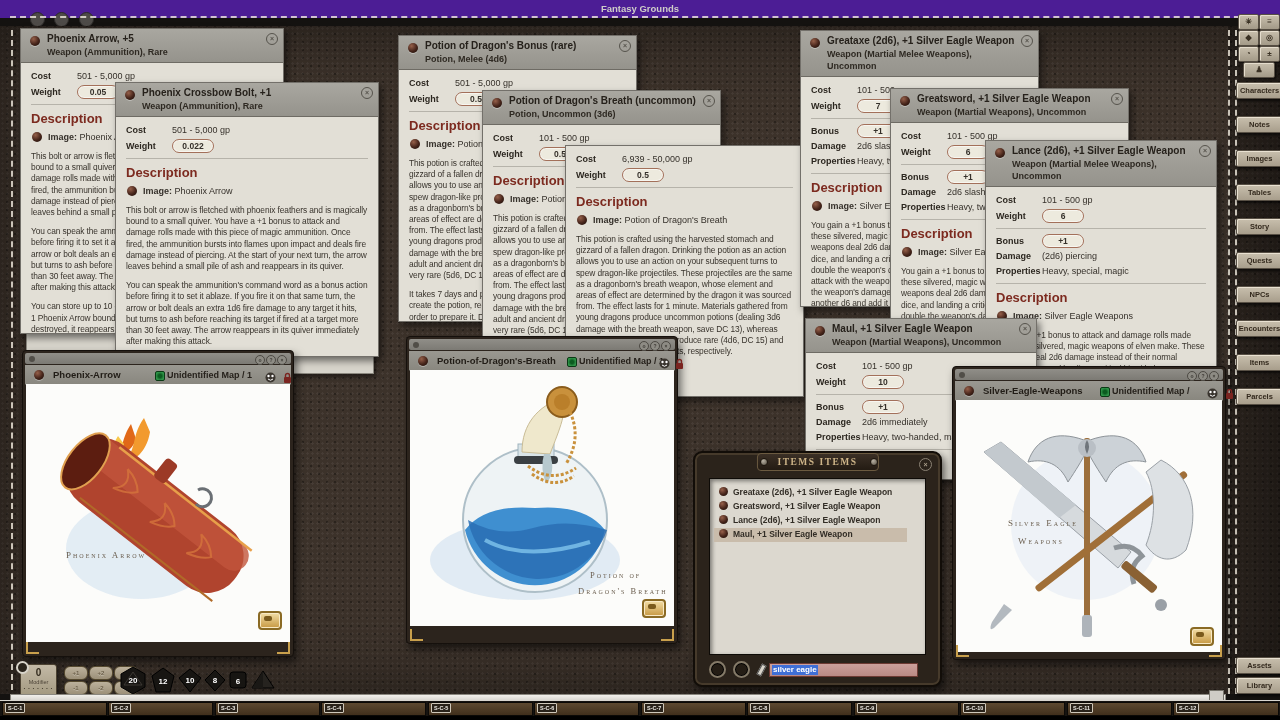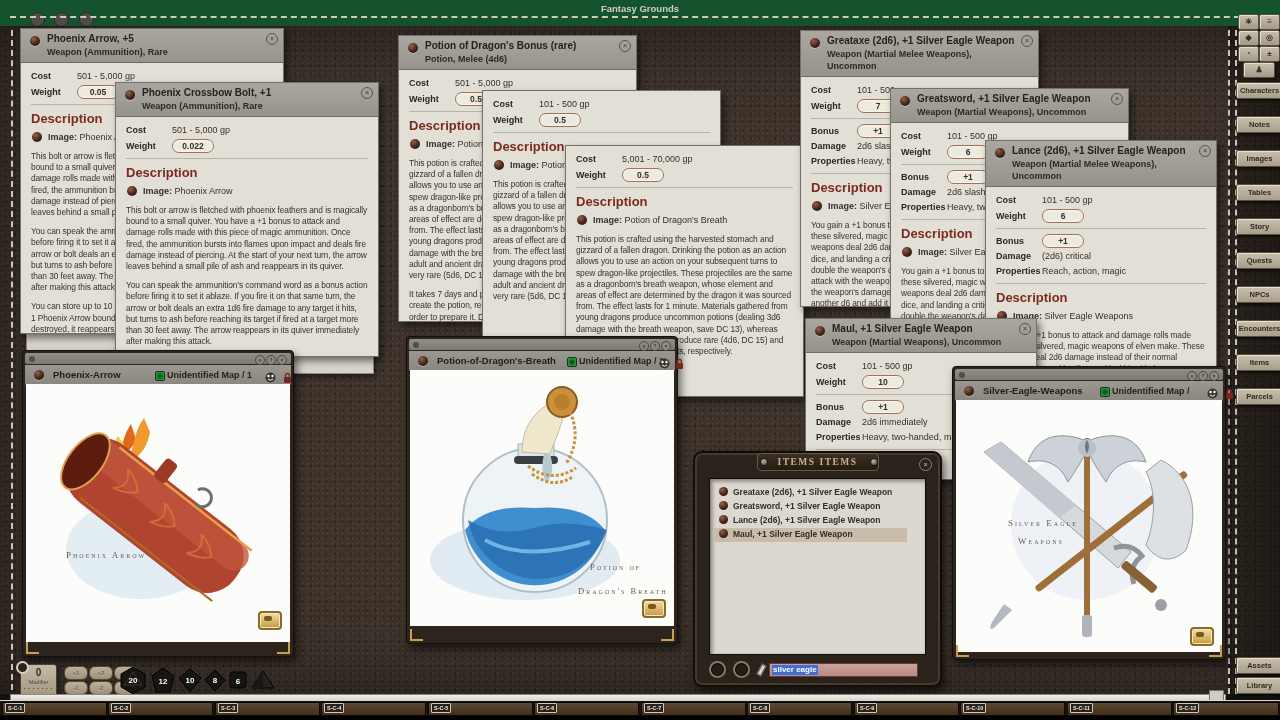--- a/index.html
+++ b/index.html
@@ -1,18 +1,18 @@
 <!DOCTYPE html>
 <html><head>
 <meta charset="utf-8">
 <style>
 html,body{margin:0;padding:0;background:#000}
 #screen{position:relative;width:1280px;height:720px;overflow:hidden;font-family:"Liberation Sans",sans-serif;background:#141210}
 
-#topbar{position:absolute;left:0;top:0;right:0;height:26px;background:#14532d}
+#topbar{position:absolute;left:0;top:0;right:0;height:18px;background:#4c1d95}
 #apptitle{position:absolute;left:0;right:0;top:3px;text-align:center;font:bold 9.5px "Liberation Sans",sans-serif;color:#cfcdc9}
 .tl{position:absolute;top:12px;width:13px;height:13px;border-radius:50%;background:#4e4b48;border:1px solid #2c2a28}
 
 #desk{position:absolute;left:0;top:26px;right:0;height:668px;background-color:#3c322a;background-image:radial-gradient(rgba(255,255,255,.05) 1px,transparent 1.4px),radial-gradient(rgba(0,0,0,.3) 1px,transparent 1.4px);background-size:5px 5px,8px 8px;background-position:0 0,3px 4px;box-shadow:inset 0 0 80px rgba(0,0,0,.55)}
 #sidecol{position:absolute;right:0;top:26px;width:52px;height:668px;background:rgba(0,0,0,.3)}
 .stitch-h{position:absolute;border-top:2px dashed rgba(242,236,224,.8)}
 .stitch-v{position:absolute;border-left:2px dashed rgba(242,236,224,.8)}
 
 .iw{position:absolute;background:#e2dfd6;border:1px solid #73706a;box-shadow:3px 4px 7px rgba(0,0,0,.5);overflow:hidden}
 .sheet{position:absolute;background:#d7d4cb;border:1px solid #8b887f;box-shadow:2px 3px 5px rgba(0,0,0,.45)}
@@ -171,20 +171,26 @@
         </div>
       <div class="sep"></div>
       <div class="desch">Description</div>
       <div class="imgrow"><span class="pin2"></span><b>Image:</b> <span>Potion of Dragon's Breath</span></div>
       <p class="para">This potion is crafted using the harvested stomach and gizzard of a fallen dragon. Drinking the potion as an action allows you to use an action on your subsequent turns to spew dragon-like projectiles. These projectiles are the same as a dragonborn's breath weapon, whose element and areas of effect are determined by the dragon it was sourced from. The effect lasts for 1 minute. Materials gathered from young dragons produce uncommon potions (dealing 3d6 damage with the breath weapon, save DC 13), whereas adult and ancient dragons produce rare (4d6, DC 15) and very rare (5d6, DC 16) results, respectively.</p>
       <p class="para">It takes 7 days and proficiency with alchemist's supplies to create the potion, requiring 2 hours of work each day in order to prepare it. Drinking the potion causes it to reset, requiring another 7 days to tend to the potion before it can be used again. When the potion resets in this way, roll a d20. On a 1, the potion is lost.</p>
     </div>
   </div>
 
   <div class="iw" style="left:482px;top:90px;width:237px;height:250px;z-index:17">
+    <div class="iw-bar">
+      <span class="pin"></span>
+      <div class="iw-title">Potion of Dragon's Breath (uncommon)</div>
+      <div class="iw-sub">Potion, Uncommon (3d6)</div>
+      <span class="close">×</span>
+    </div>
     <div class="iw-body">
       <div class="frow">
           <span class="flabel">Cost</span>
           <span class="fval">101 - 500 gp</span>
         </div>
       <div class="frow">
           <span class="flabel">Weight</span>
           <span class="fbox">0.5</span>
         </div>
       <div class="sep"></div>
@@ -192,21 +198,21 @@
       <div class="imgrow"><span class="pin2"></span><b>Image:</b> <span>Potion of Dragon's Breath</span></div>
       <p class="para">This potion is crafted using the harvested stomach and gizzard of a fallen dragon. Drinking the potion as an action allows you to use an action on your subsequent turns to spew dragon-like projectiles. These projectiles are the same as a dragonborn's breath weapon, whose element and areas of effect are determined by the dragon it was sourced from. The effect lasts for 1 minute. Materials gathered from young dragons produce uncommon potions (dealing 3d6 damage with the breath weapon, save DC 13), whereas adult and ancient dragons produce rare (4d6, DC 15) and very rare (5d6, DC 16) results, respectively.</p>
 
     </div>
   </div>
 
   <div class="iw" style="left:565px;top:145px;width:237px;height:250px;z-index:19">
     <div class="iw-body">
       <div class="frow">
           <span class="flabel">Cost</span>
-          <span class="fval">5,001 - 70,000 gp</span>
+          <span class="fval">6,939 - 50,000 gp</span>
         </div>
       <div class="frow">
           <span class="flabel">Weight</span>
           <span class="fbox">0.5</span>
         </div>
       <div class="sep"></div>
       <div class="desch">Description</div>
       <div class="imgrow"><span class="pin2"></span><b>Image:</b> <span>Potion of Dragon's Breath</span></div>
       <p class="para">This potion is crafted using the harvested stomach and gizzard of a fallen dragon. Drinking the potion as an action allows you to use an action on your subsequent turns to spew dragon-like projectiles. These projectiles are the same as a dragonborn's breath weapon, whose element and areas of effect are determined by the dragon it was sourced from. The effect lasts for 1 minute. Materials gathered from young dragons produce uncommon potions (dealing 3d6 damage with the breath weapon, save DC 13), whereas adult and ancient dragons produce rare (4d6, DC 15) and very rare (5d6, DC 16) results, respectively.</p>
 
@@ -301,25 +307,25 @@
           <span class="flabel">Weight</span>
           <span class="fbox">6</span>
         </div>
       <div class="sep"></div>
       <div class="frow">
           <span class="flabel">Bonus</span>
           <span class="fbox">+1</span>
         </div>
       <div class="frow">
           <span class="flabel">Damage</span>
-          <span class="fval">(2d6) critical</span>
+          <span class="fval">(2d6) piercing</span>
         </div>
       <div class="frow">
           <span class="flabel">Properties</span>
-          <span class="fval">Reach, action, magic</span>
+          <span class="fval">Heavy, special, magic</span>
         </div>
       <div class="sep"></div>
       <div class="desch">Description</div>
       <div class="imgrow"><span class="pin2"></span><b>Image:</b> <span>Silver Eagle Weapons</span></div>
       <p class="para">You gain a +1 bonus to attack and damage rolls made with these silvered, magic weapons of elven make. These weapons deal 2d6 damage instead of their normal damage dice, and landing a critical hit with the weapon doesn't double the weapon's damage dice. Whenever you land an attack with the weapon and roll the same number on both of the weapon's damage dice, you can immediately roll another d6 and add it to the weapon's damage dice. You can keep rolling extra damage dice until you roll a number that does not match the previous rolls.</p>
     </div>
   </div>
 
   <div class="iw" style="left:805px;top:318px;width:230px;height:160px;z-index:27">
     <div class="iw-bar">
@@ -490,21 +496,21 @@
         <path d="M75,170 q40,22 105,2" stroke="#7fc4ec" stroke-width="4" fill="none" opacity="0.8"></path>
         <rect x="108" y="74" width="36" height="18" fill="#d9e4e8" stroke="#9fb3bd"></rect>
         <rect x="104" y="86" width="44" height="8" rx="4" fill="#3a3f43"></rect>
         <path d="M112,82 C112,54 128,36 152,28 C158,40 150,58 140,84 Z" fill="#efe8cc" stroke="#c9bc96"></path>
         <path d="M140,84 q6,18 -4,30 q-6,-16 -2,-30 Z" fill="#b7c9ce"></path>
         <circle cx="152" cy="32" r="15" fill="#c9913c" stroke="#8a5c1c" stroke-width="2"></circle>
         <circle cx="152" cy="32" r="8" fill="#ba7f2a"></circle>
         <path d="M118,96 q24,18 48,2 M122,104 q22,16 42,2" stroke="#c9913c" stroke-width="3" fill="none" stroke-dasharray="3 2"></path>
         <path d="M160,42 q12,26 -4,52" stroke="#c9913c" stroke-width="3" fill="none" stroke-dasharray="3 2"></path>
       </svg>
-      <div class="caption" style="left:180px;top:192px;font-size:8.5px">Potion of</div>
+      <div class="caption" style="left:180px;top:200px;font-size:8.5px">Potion of</div>
       <div class="caption" style="left:168px;top:216px;font-size:8.5px">Dragon's Breath</div>
       <div class="goldbtn" style="right:8px;bottom:8px"></div>
     </div>
     <div class="gc bl" style="left:3px;bottom:2px"></div>
     <div class="gc br" style="right:3px;bottom:2px"></div>
   </div>
 
   <div id="mi">
     <div id="mi-plaque"><span>ITEMS ITEMS</span></div>
     <span class="rivet" style="left:calc(50% - 58px)"></span>

